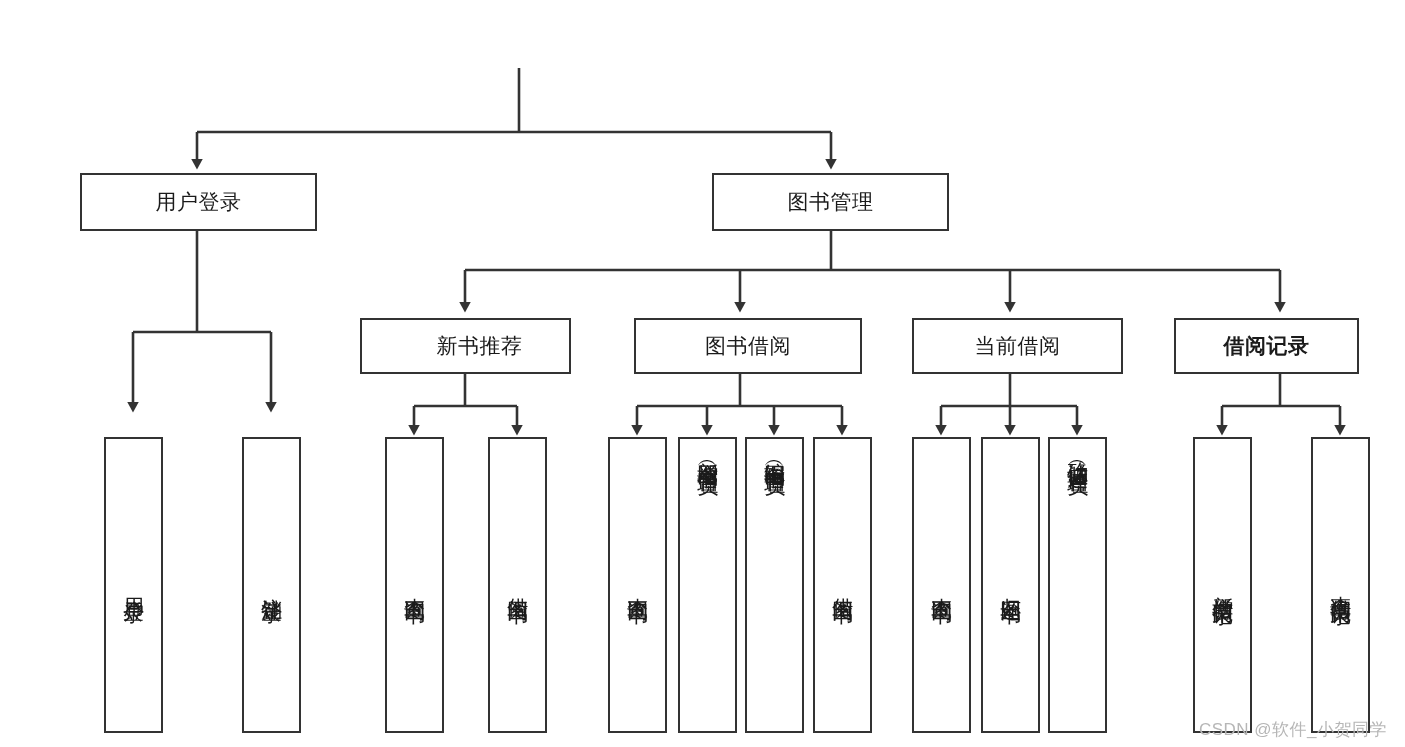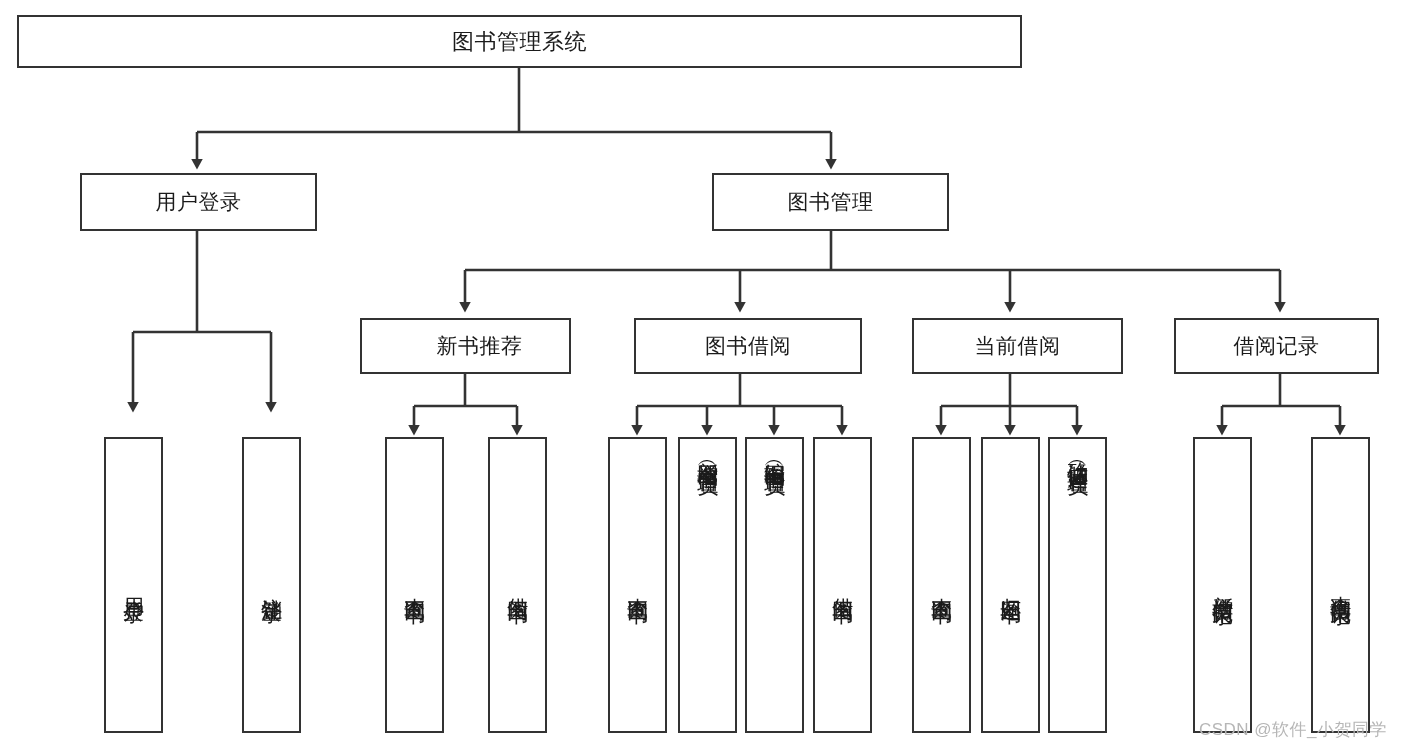--- a/index.html
+++ b/index.html
@@ -117,23 +117,20 @@
       <path d="M1010,406 L1010,426" marker-end="url(#arrow)"></path>
       <path d="M1077,406 L1077,426" marker-end="url(#arrow)"></path>
 
       <path d="M1280,374 L1280,406"></path>
       <path d="M1222,406 L1340,406"></path>
       <path d="M1222,406 L1222,426" marker-end="url(#arrow)"></path>
       <path d="M1340,406 L1340,426" marker-end="url(#arrow)"></path>
     </g>
   </svg>
 
-  <div class="node root" style="left:17px; top:15px; width:1005px; height:53px;">
-    <span class="label">图书管理系统</span>
-  </div>
 
   <div class="node" style="left:80px; top:173px; width:237px; height:58px;">
     <span class="label">用户登录</span>
   </div>
 
   <div class="node" style="left:712px; top:173px; width:237px; height:58px;text-align:center;">
     <span class="label">图书管理</span>
   </div>
 
   <div class="node" style="left:360px; top:318px; width:211px; height:56px;padding-left:28px;">
@@ -141,21 +138,21 @@
   </div>
 
   <div class="node" style="left:634px; top:318px; width:228px; height:56px;">
     <span class="label">图书借阅</span>
   </div>
 
   <div class="node" style="left:904px; top:318px; width:211px; height:56px;margin-left:8px;">
     <span class="label">当前借阅</span>
   </div>
 
-  <div class="node" style="left:1174px; top:318px; width:205px; height:56px;">
+  <div class="node" style="left:1174px; top:318px; width:185px; height:56px;font-weight:bold;">
     <span class="label">借阅记录</span>
   </div>
 
   <div class="node vert centered" style="left:104px; top:437px; width:59px; height:296px;">
     <span class="label">用户登录</span>
   </div>
 
   <div class="node vert centered" style="left:242px; top:437px; width:59px; height:296px;">
     <span class="label">注销登录</span>
   </div>

